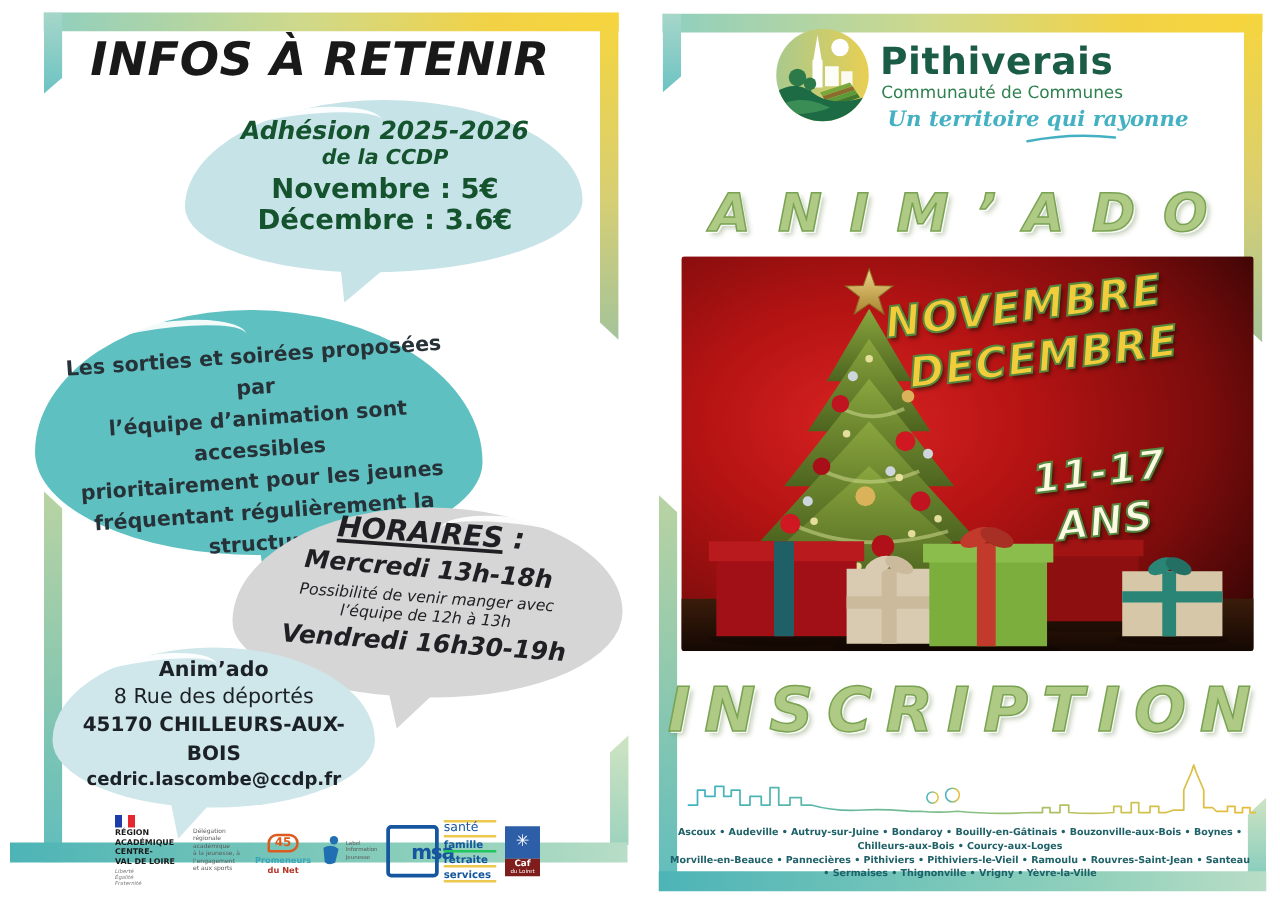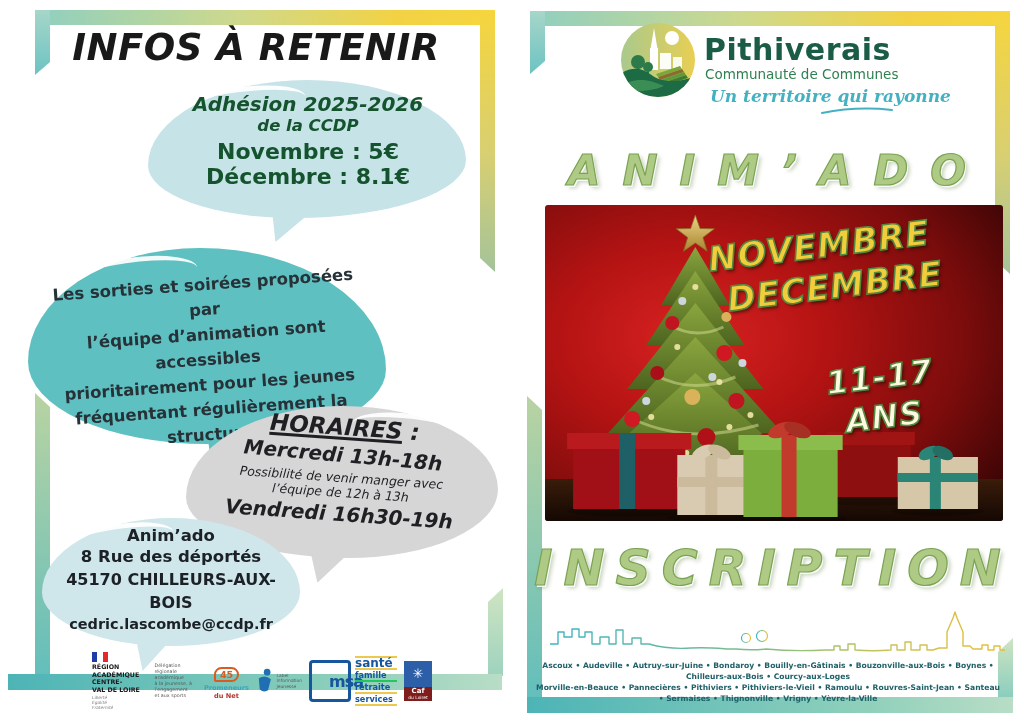--- a/index.html
+++ b/index.html
@@ -44,21 +44,21 @@
     <div class="abs page-title" style="left:0;top:26px;width:512px;">INFOS À RETENIR</div>
 
     <div class="bubble" style="left:148px;top:80px;width:318px;height:138px;background:#c6e3e8;border-radius:50% 50% 54% 46%/62% 58% 42% 38%;">
       <div class="shine" style="left:28px;top:7px;width:130px;height:30px;transform:rotate(-7deg);"></div>
     </div>
     <div class="tail" style="left:268px;top:204px;width:46px;height:40px;background:#c6e3e8;clip-path:polygon(0 0,100% 0,22% 100%);transform:rotate(8deg);"></div>
     <div class="abs bub-txt" style="left:158px;top:92px;width:300px;">
       <div style="font-size:20px;font-weight:bold;font-style:italic;">Adhésion 2025-2026</div>
       <div style="font-size:16.5px;font-weight:bold;font-style:italic;">de la CCDP</div>
       <div style="font-size:22px;font-weight:bold;margin-top:4px;">Novembre : 5€</div>
-      <div style="font-size:22px;font-weight:bold;">Décembre : 8.1€</div>
+      <div style="font-size:22px;font-weight:bold;">Décembre : 3.6€</div>
     </div>
 
     <div class="bubble" style="left:28px;top:248px;width:358px;height:196px;background:#5fc0c1;border-radius:48% 52% 50% 50%/58% 62% 38% 42%;">
       <div class="shine" style="left:30px;top:10px;width:140px;height:34px;transform:rotate(-8deg);"></div>
     </div>
     <div class="tail" style="left:200px;top:428px;width:54px;height:46px;background:#5fc0c1;clip-path:polygon(0 0,100% 0,32% 100%);transform:rotate(12deg);"></div>
     <div class="abs" style="left:40px;top:272px;width:336px;text-align:center;color:#263238;font-weight:bold;font-size:16.5px;line-height:25px;transform:rotate(-4deg);">
       <div>Les sorties et soirées proposées par</div>
       <div>l’équipe d’animation sont accessibles</div>
       <div>prioritairement pour les jeunes</div>
@@ -79,21 +79,21 @@
       <div style="font-size:12.5px;font-style:italic;">l’équipe de 12h à 13h</div>
       <div style="font-size:20px;font-weight:bold;font-style:italic;margin-top:2px;">Vendredi 16h30-19h</div>
     </div>
 
     <div class="bubble" style="left:42px;top:518px;width:258px;height:128px;background:#cfe7ea;border-radius:50% 50% 50% 50%/58% 58% 42% 42%;">
       <div class="shine" style="left:22px;top:6px;width:110px;height:26px;transform:rotate(-8deg);"></div>
     </div>
     <div class="tail" style="left:132px;top:632px;width:42px;height:40px;background:#cfe7ea;clip-path:polygon(0 0,100% 0,30% 100%);transform:rotate(6deg);"></div>
     <div class="abs" style="left:48px;top:526px;width:246px;text-align:center;color:#1c2127;">
       <div style="font-size:16.5px;font-weight:bold;">Anim’ado</div>
-      <div style="font-size:16.5px;font-weight:bold;line-height:23px;">8 Rue des déportés</div>
+      <div style="font-size:16.5px;font-weight:normal;line-height:23px;">8 Rue des déportés</div>
       <div style="font-size:16px;font-weight:bold;line-height:23px;">45170 CHILLEURS-AUX-BOIS</div>
       <div style="font-size:14.5px;font-weight:bold;line-height:21px;">cedric.lascombe@ccdp.fr</div>
     </div>
 
     <div class="partners" style="left:92px;top:650px;width:340px;height:62px;">
 
       <div style="width:86px;">
         <div style="width:16px;height:10px;background:linear-gradient(90deg,#1f3da8 33%,#fff 33% 66%,#e4282d 66%);margin-bottom:1px;"></div>
         <div style="font-size:6.3px;font-weight:bold;color:#1a1a1a;line-height:7.5px;">RÉGION ACADÉMIQUE</div>
         <div style="font-size:6.3px;font-weight:bold;color:#1a1a1a;line-height:7.5px;">CENTRE-</div>
@@ -125,21 +125,21 @@
           <div class="tinytxt" style="font-size:4.4px;line-height:5.4px;">Information</div>
           <div class="tinytxt" style="font-size:4.4px;line-height:5.4px;">Jeunesse</div>
         </div>
       </div>
 
       <div style="display:flex;align-items:center;gap:4px;">
         <div style="width:36px;height:36px;border:3px solid #15569e;border-radius:4px;display:flex;align-items:center;justify-content:center;">
           <span style="font-size:16px;font-weight:bold;color:#15569e;letter-spacing:-1px;padding-left:32px;">msa</span>
         </div>
         <div style="width:42px;">
-          <div style="font-size:12px;font-weight:bold;color:#15569e;border-top:2px solid #ecc94e;line-height:10px;">santé</div>
+          <div style="font-size:10px;font-weight:normal;color:#15569e;border-top:2px solid #ecc94e;line-height:10px;">santé</div>
           <div style="font-size:8.2px;font-weight:bold;color:#15569e;border-top:2px solid #ecc94e;line-height:10px;">famille</div>
           <div style="font-size:8.2px;font-weight:bold;color:#15569e;border-top:2px solid #22c55e;line-height:10px;">retraite</div>
           <div style="font-size:8.2px;font-weight:bold;color:#15569e;border-top:2px solid #ecc94e;border-bottom:2px solid #ecc94e;line-height:10px;">services</div>
         </div>
       </div>
 
       <div style="width:28px;">
         <div style="width:28px;height:26px;background:#2d5fa8;color:#fff;font-size:13px;text-align:center;line-height:26px;">✳</div>
         <div style="width:28px;background:#7f1d1d;text-align:center;padding:1px 0;">
           <div style="font-size:7px;font-weight:bold;color:#fff;line-height:7px;">Caf</div>

